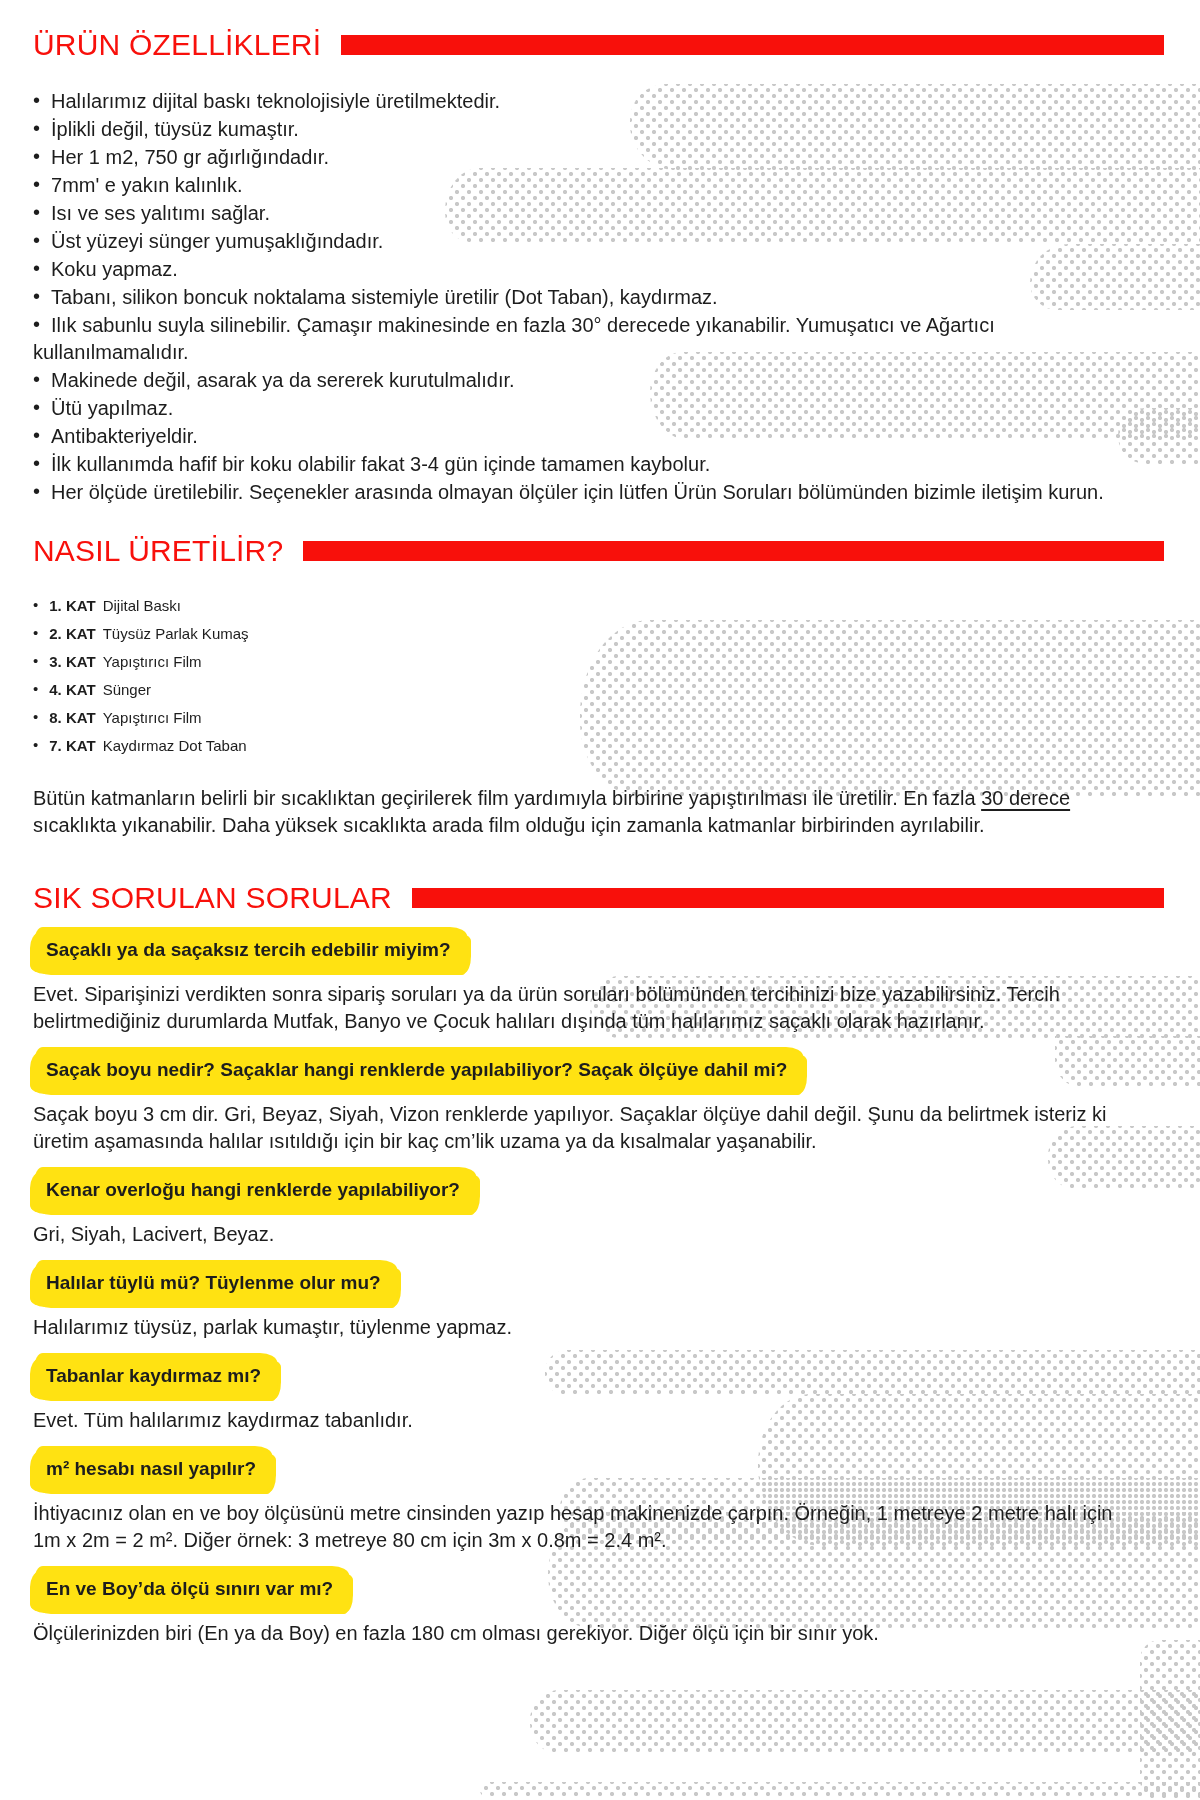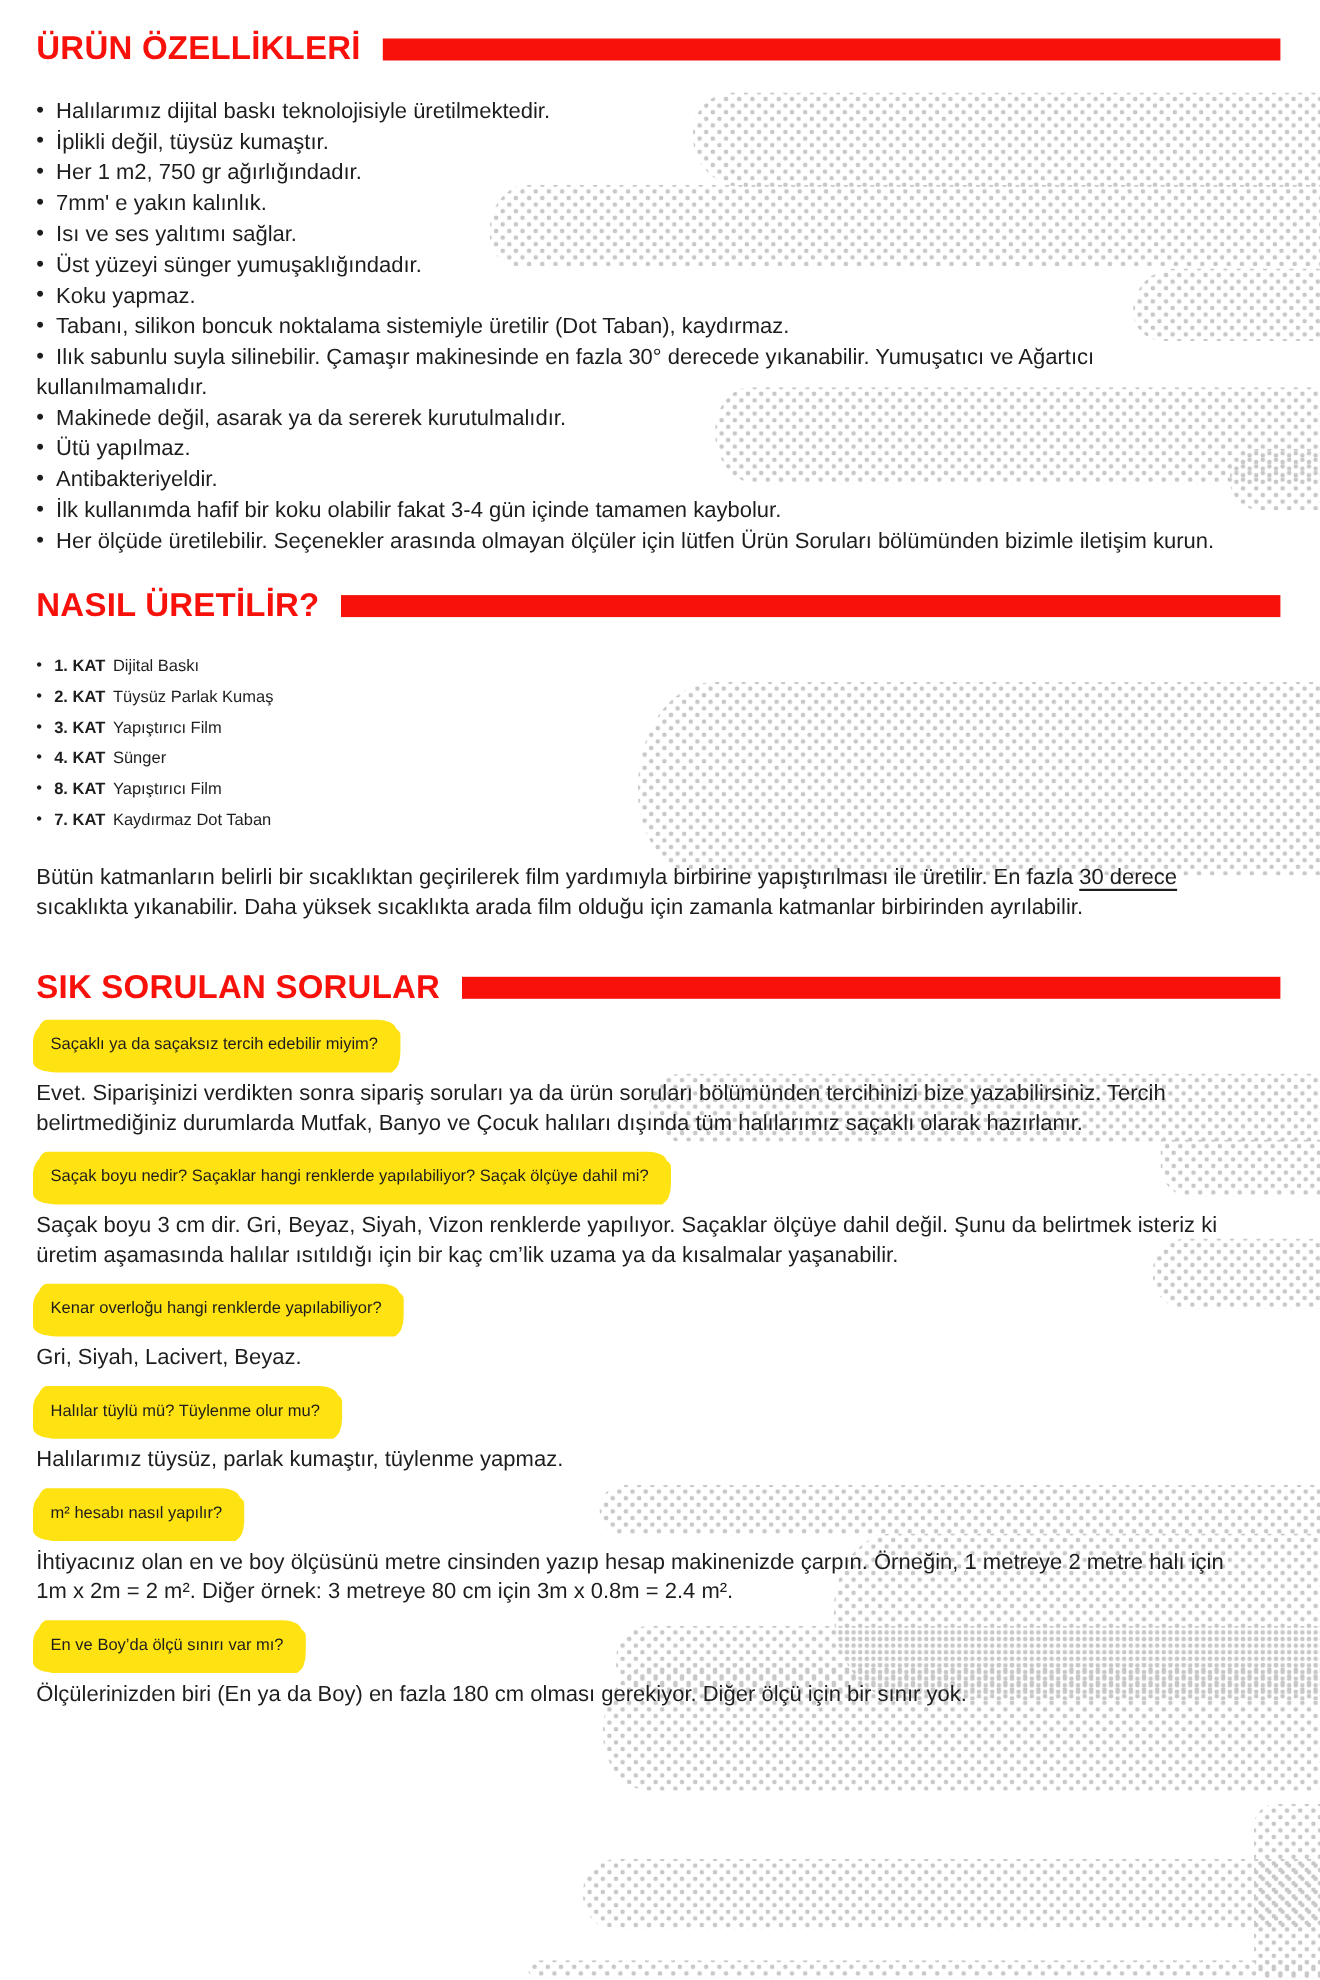--- a/index.html
+++ b/index.html
@@ -20,39 +20,39 @@
     position:absolute;
     background-image:
       radial-gradient(circle,var(--dot-gray) 1.9px,transparent 2.3px),
       radial-gradient(circle,var(--dot-gray) 1.9px,transparent 2.3px);
     background-size:12px 12px;
     background-position:0 0,6px 6px;
   }
   .content{position:relative;z-index:1;padding:26px 36px 0 33px}
   .sec-head{display:flex;align-items:center;gap:20px;height:38px}
   .sec-head h1{
-    margin:0;font-size:30px;font-weight:700;letter-spacing:.2px;
+    margin:0;font-size:30px;font-weight:400;letter-spacing:.2px;
     color:var(--accent-red);white-space:nowrap;text-align:center;
   }
   .bar{flex:1;height:20px;background:var(--accent-red)}
   .mt-prod{margin-top:26px}
   .mt-faq{margin-top:40px}
   .list{margin-top:24px;max-width:1092px;font-size:20px;line-height:27px}
   .li{margin:0 0 1px}
   .blt{display:inline-block;margin-right:11px;transform:translateY(-1px)}
   .layers{margin-top:22px;font-size:15px;line-height:27px}
   .layers b{font-weight:700;margin-right:7px}
   .para{margin:26px 0 0;max-width:1092px;font-size:20px;line-height:27px}
   .u{text-decoration:underline;text-underline-offset:4px}
   .ln{color:inherit;text-underline-offset:4px;cursor:pointer}
   .faq-item{margin-top:14px}
   .faq-item.first{margin-top:12px}
   .q{
     display:inline-block;background:var(--highlight-yellow);
-    font-size:15px;font-weight:400;line-height:26px;
+    font-size:19px;font-weight:700;line-height:26px;
     padding:8px 17px 9px 13px;
     border-radius:10px 18px 8px 16px / 16px 10px 18px 10px;
     box-shadow:
       4px 2px 0 -1px var(--highlight-yellow),
      -4px 3px 0 -1px var(--highlight-yellow),
       0 -3px 0 -1px var(--highlight-yellow),
       2px 4px 0 -1px var(--highlight-yellow);
   }
   .ans{margin:9px 0 0;max-width:1092px;font-size:20px;line-height:27px}
 </style>
@@ -134,20 +134,24 @@
     </div>
     <div class="faq-item">
       <span class="q">Kenar overloğu hangi renklerde yapılabiliyor?</span>
       <p class="ans">Gri, Siyah, Lacivert, Beyaz.</p>
     </div>
     <div class="faq-item">
       <span class="q">Halılar tüylü mü? Tüylenme olur mu?</span>
       <p class="ans">Halılarımız tüysüz, parlak kumaştır, tüylenme yapmaz.</p>
     </div>
     <div class="faq-item">
+      <span class="q">Tabanlar kaydırmaz mı?</span>
+      <p class="ans">Evet. Tüm halılarımız kaydırmaz tabanlıdır.</p>
+    </div>
+    <div class="faq-item">
       <span class="q">m² hesabı nasıl yapılır?</span>
       <p class="ans">İhtiyacınız olan en ve boy ölçüsünü metre cinsinden yazıp hesap makinenizde çarpın. Örneğin, 1 metreye 2 metre halı için 1m x 2m = 2 m². Diğer örnek: 3 metreye 80 cm için 3m x 0.8m = 2.4 m².</p>
     </div>
     <div class="faq-item">
       <span class="q">En ve Boy’da ölçü sınırı var mı?</span>
       <p class="ans">Ölçülerinizden biri (En ya da Boy) en fazla 180 cm olması gerekiyor. Diğer ölçü için bir sınır yok.</p>
     </div>
   </div>
 
 </div>

